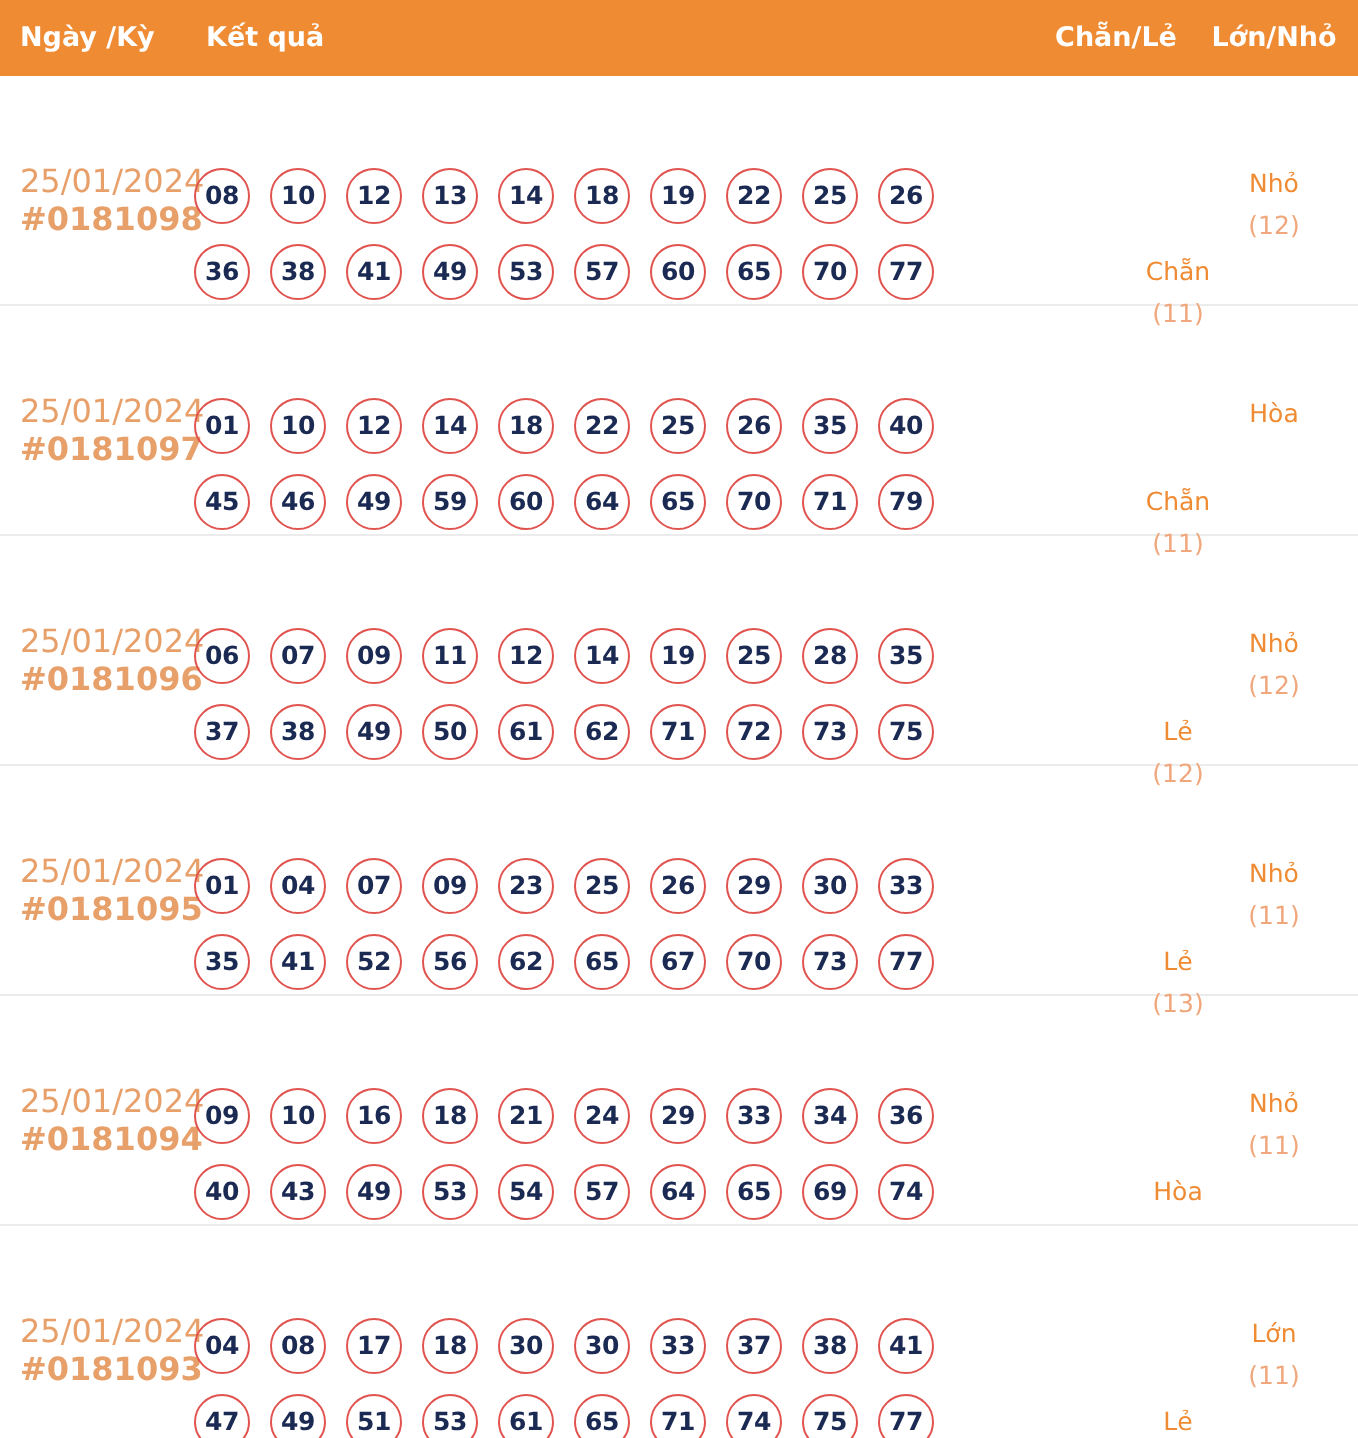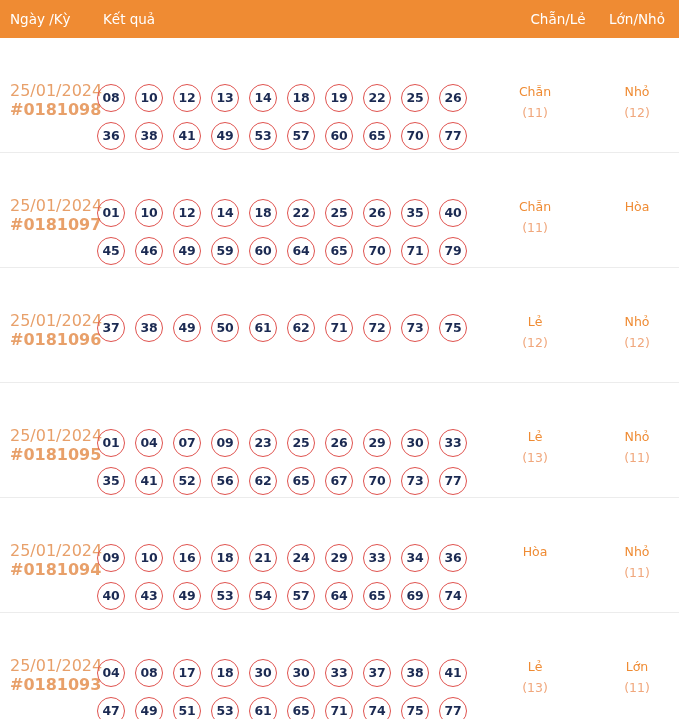--- a/index.html
+++ b/index.html
@@ -25,21 +25,21 @@
     height: 38px;
     background: #ef8b33;
     color: #ffffff;
   }
   .table-header .th {
     position: absolute;
     top: 0;
     height: 38px;
     line-height: 38px;
     font-size: 13.5px;
-    font-weight: normal;
+    font-weight: bold;
     white-space: nowrap;
   }
   .th-date      { left: 10px; }
   .th-result    { left: 103px; }
   .th-oddeven   { left: 519px; width: 78px; text-align: center; }
   .th-bigsmall  { left: 597px; width: 80px; text-align: center; }
 
   
   .row {
     position: relative;
@@ -92,21 +92,21 @@
 
   .cell-stat {
     position: absolute;
     top: 43px;
     text-align: center;
     font-size: 12.5px;
     line-height: 21px;
     color: #ef8b33;
     white-space: nowrap;
   }
-  .cell-oddeven { left: 496px; width: 78px; }
+  .cell-oddeven { left: 550px; width: 78px; margin-top: 44px; }
   .cell-bigsmall { left: 597px; width: 80px; }
   .cell-stat .stat-count {
     display: block;
     color: #f0a77c;
   }
   .cell-stat .stat-count:empty { display: none; }
 </style>
 </head>
 <body>
 
@@ -134,20 +134,21 @@
         <div class="cell-result">
           <div class="ball-line"><span class="ball">01</span><span class="ball">10</span><span class="ball">12</span><span class="ball">14</span><span class="ball">18</span><span class="ball">22</span><span class="ball">25</span><span class="ball">26</span><span class="ball">35</span><span class="ball">40</span></div>
           <div class="ball-line"><span class="ball">45</span><span class="ball">46</span><span class="ball">49</span><span class="ball">59</span><span class="ball">60</span><span class="ball">64</span><span class="ball">65</span><span class="ball">70</span><span class="ball">71</span><span class="ball">79</span></div>
         </div>
         <div class="cell-stat cell-oddeven"><span>Chẵn</span><span class="stat-count">(11)</span></div>
         <div class="cell-stat cell-bigsmall"><span>Hòa</span></div>
       </div>
       <div class="row">
         <div class="cell-date"><span>25/01/2024</span><span class="draw-id">#0181096</span></div>
         <div class="cell-result">
+          <div class="ball-line"><span class="ball">06</span><span class="ball">07</span><span class="ball">09</span><span class="ball">11</span><span class="ball">12</span><span class="ball">14</span><span class="ball">19</span><span class="ball">25</span><span class="ball">28</span><span class="ball">35</span></div>
           <div class="ball-line"><span class="ball">37</span><span class="ball">38</span><span class="ball">49</span><span class="ball">50</span><span class="ball">61</span><span class="ball">62</span><span class="ball">71</span><span class="ball">72</span><span class="ball">73</span><span class="ball">75</span></div>
         </div>
         <div class="cell-stat cell-oddeven"><span>Lẻ</span><span class="stat-count">(12)</span></div>
         <div class="cell-stat cell-bigsmall"><span>Nhỏ</span><span class="stat-count">(12)</span></div>
       </div>
       <div class="row">
         <div class="cell-date"><span>25/01/2024</span><span class="draw-id">#0181095</span></div>
         <div class="cell-result">
           <div class="ball-line"><span class="ball">01</span><span class="ball">04</span><span class="ball">07</span><span class="ball">09</span><span class="ball">23</span><span class="ball">25</span><span class="ball">26</span><span class="ball">29</span><span class="ball">30</span><span class="ball">33</span></div>
           <div class="ball-line"><span class="ball">35</span><span class="ball">41</span><span class="ball">52</span><span class="ball">56</span><span class="ball">62</span><span class="ball">65</span><span class="ball">67</span><span class="ball">70</span><span class="ball">73</span><span class="ball">77</span></div>

